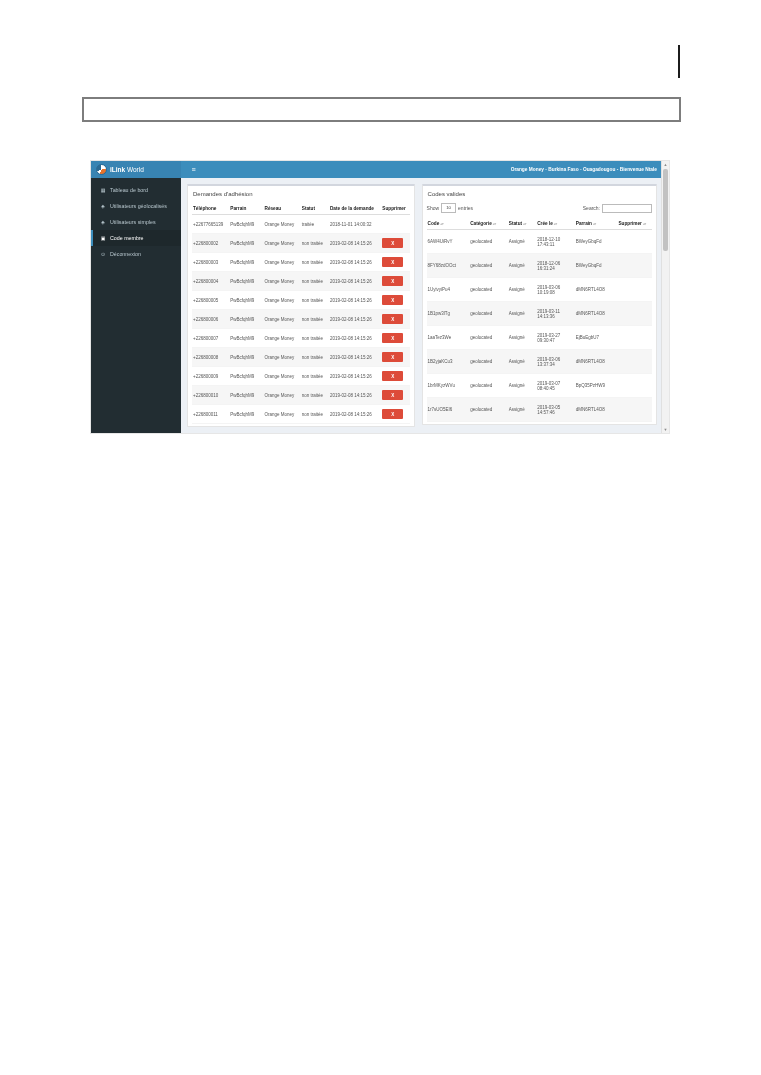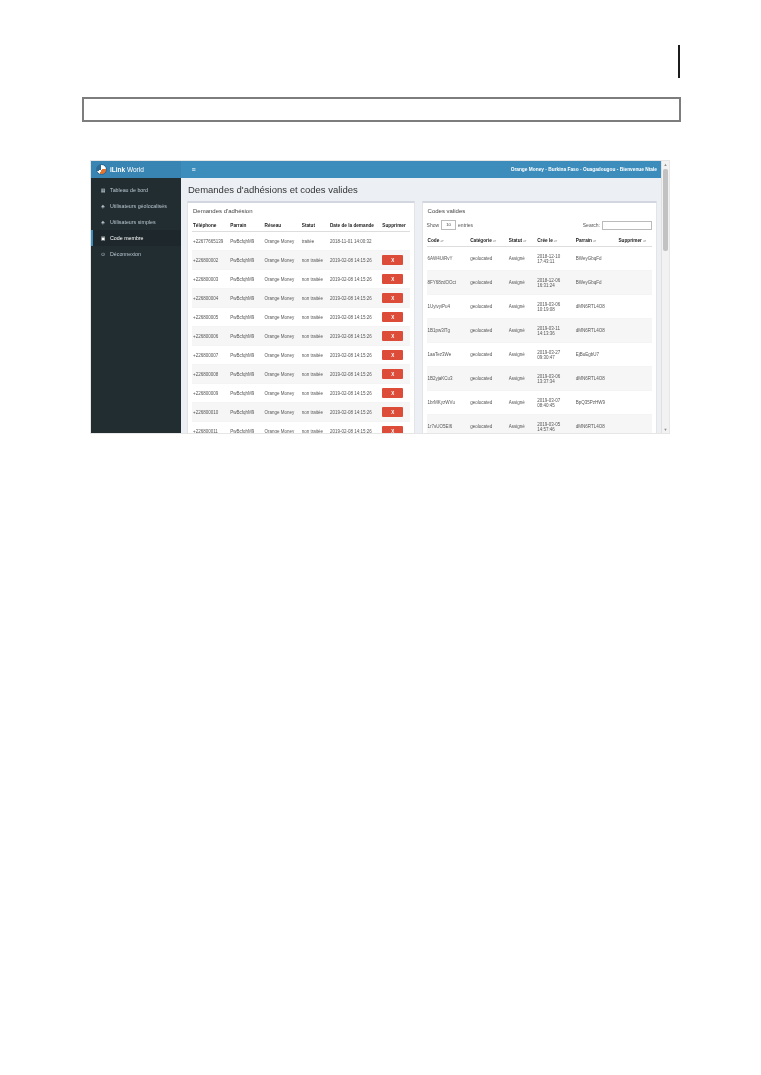--- a/index.html
+++ b/index.html
@@ -90,21 +90,20 @@
         <span class="sb-ico">▣</span>
         <span>Code membre</span>
       </div>
       <div class="sb-item">
         <span class="sb-ico">⊙</span>
         <span>Déconnexion</span>
       </div>
     </div>
 
   <div class="content">
-    <div class="page-title">Demandes d'adhésions et codes valides</div>
 
     <div class="panels">
 
       <div class="panel panel-left">
         <div class="panel-title">Demandes d'adhésion</div>
         <table class="tbl-left">
           <colgroup>
             <col style="width:37px">
               <col style="width:34px">
               <col style="width:37px">

